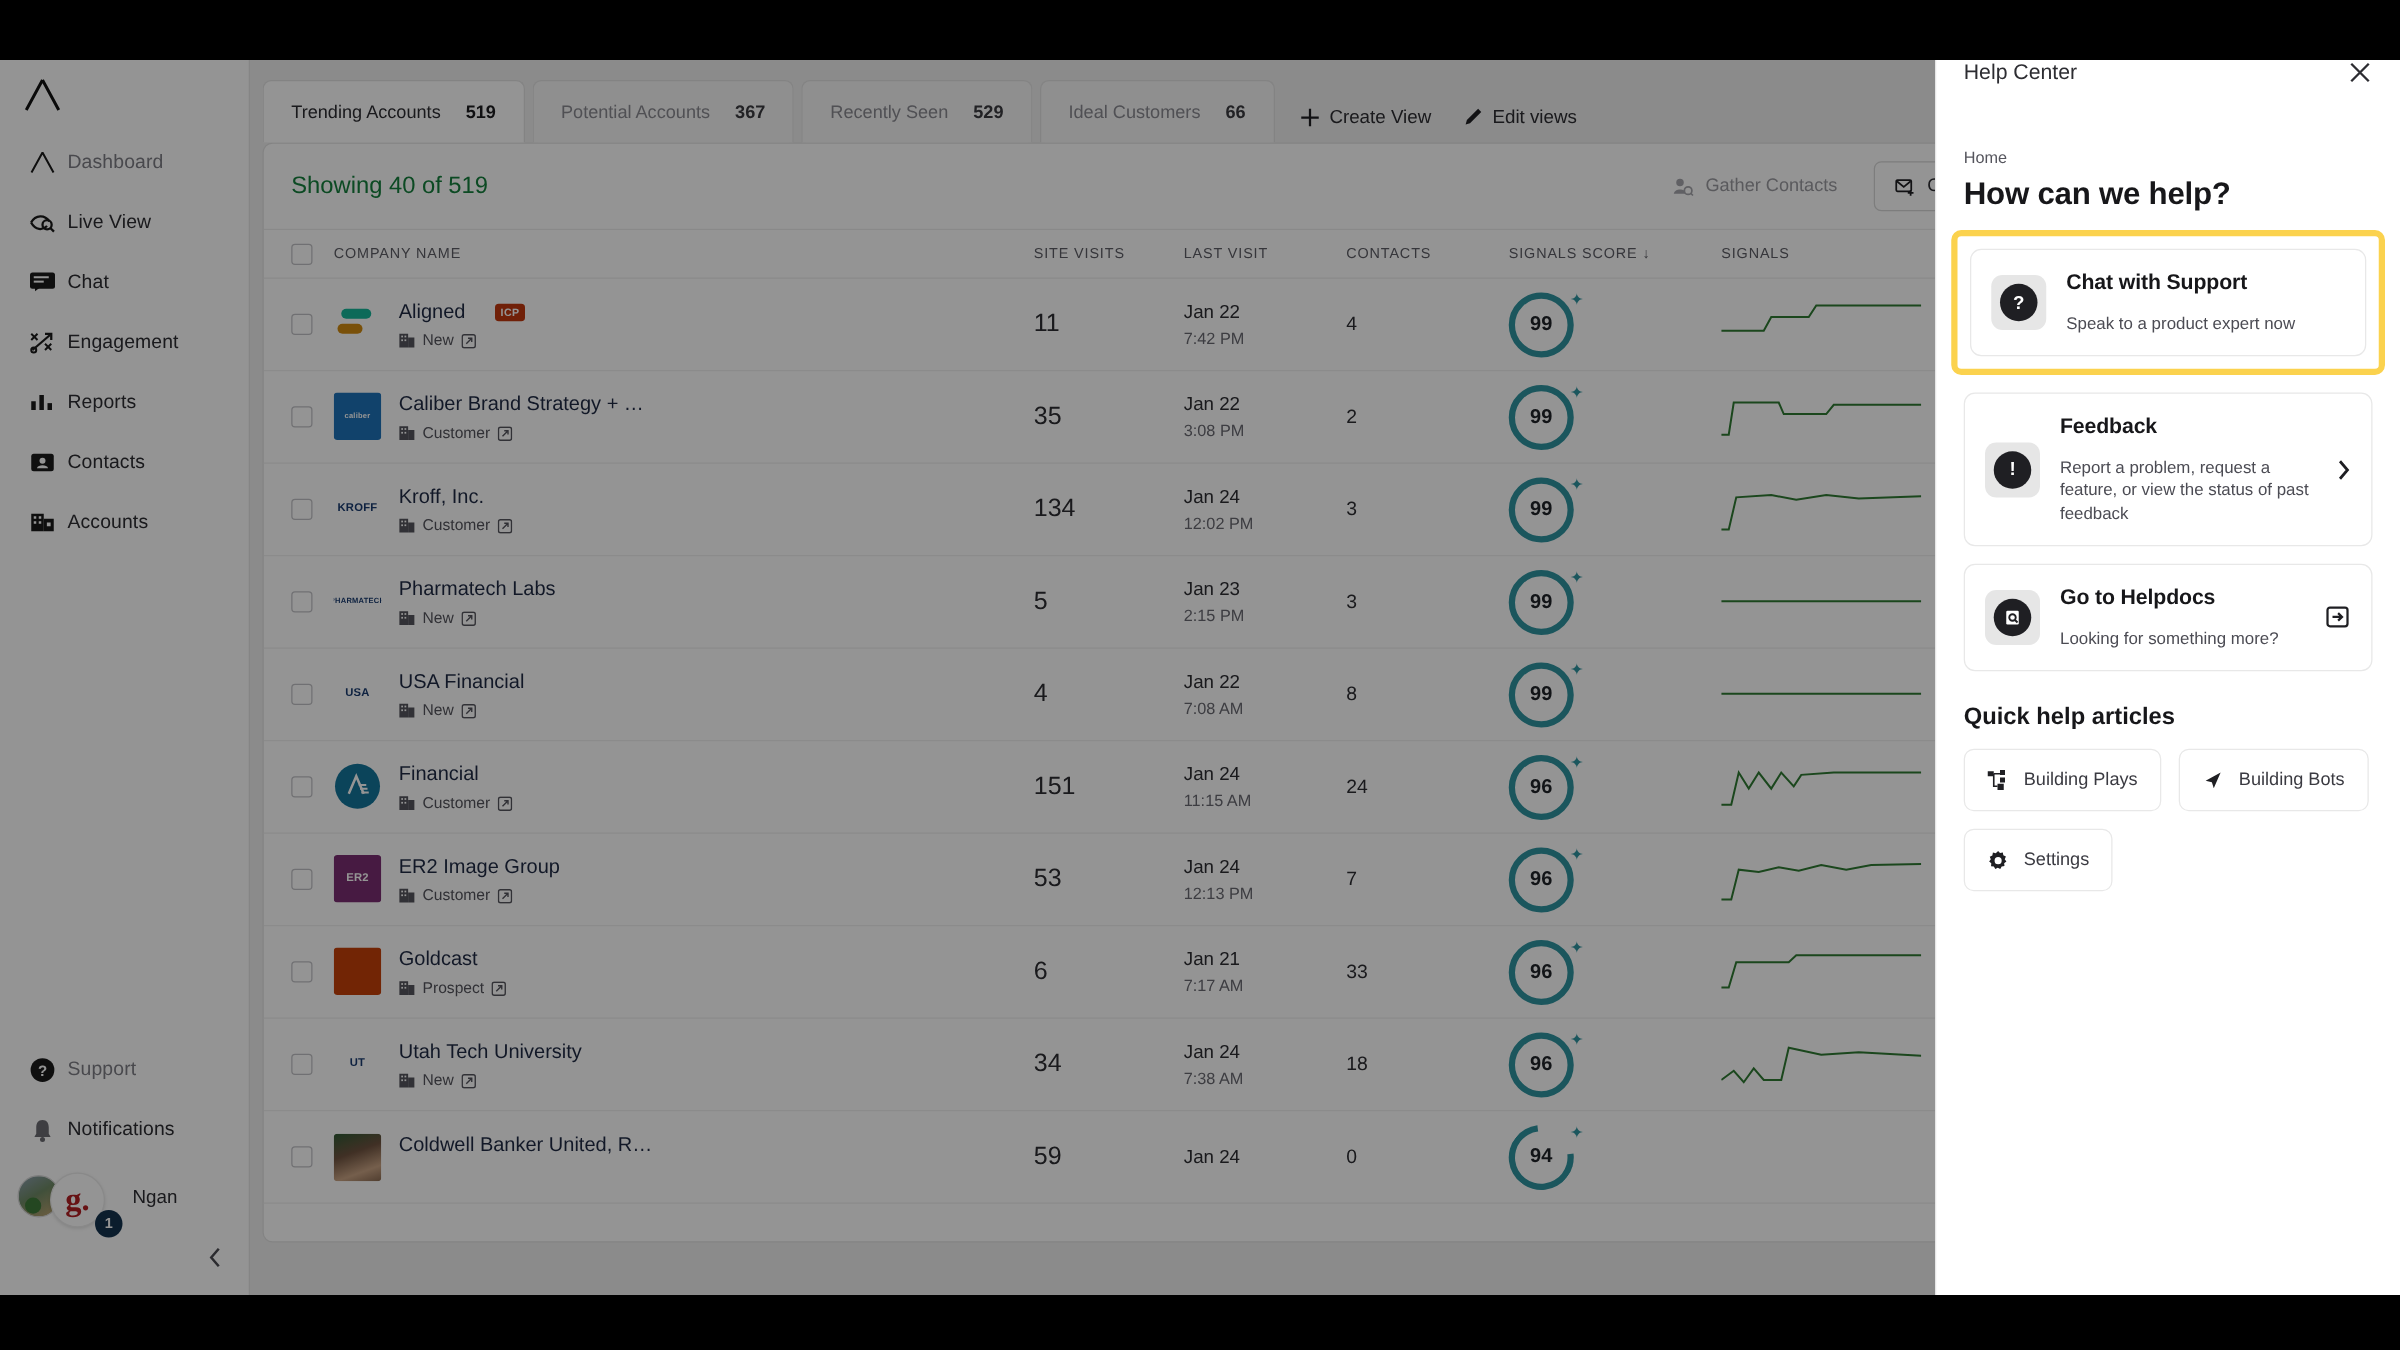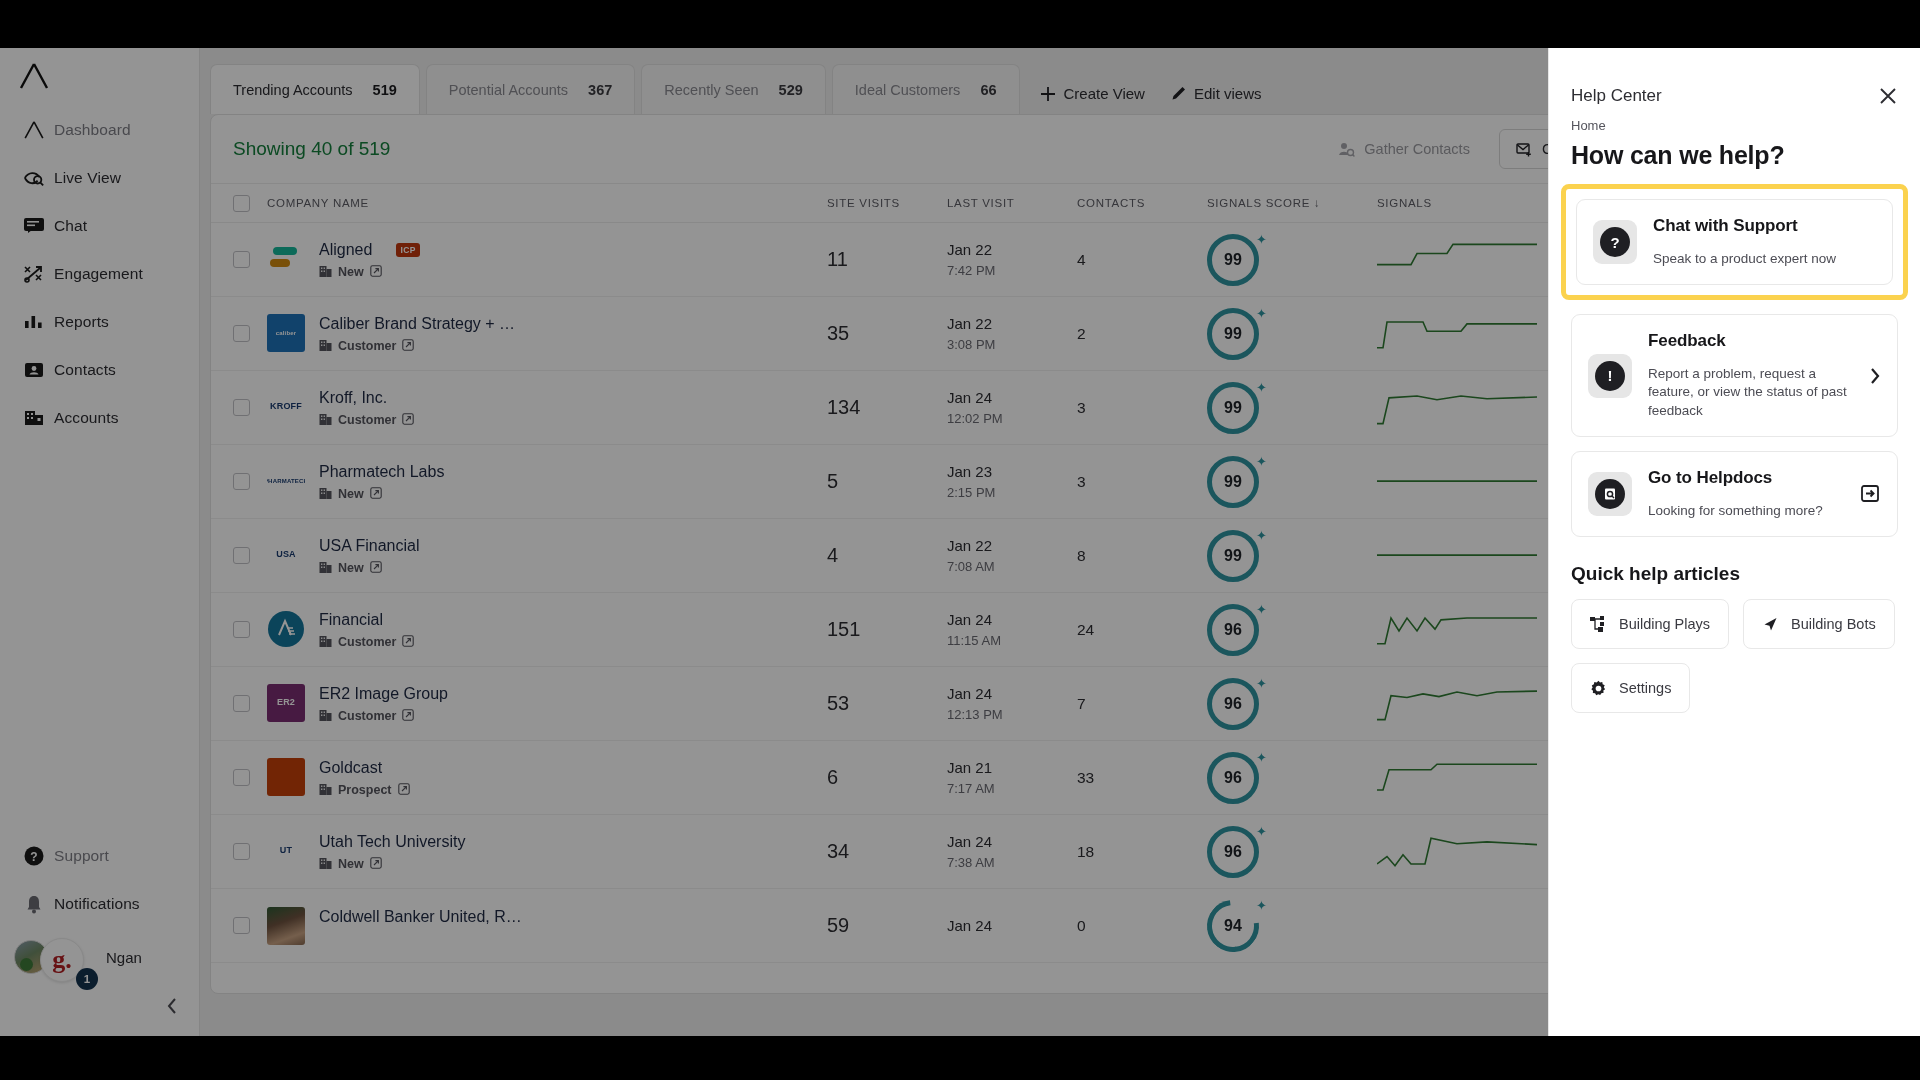--- a/index.html
+++ b/index.html
@@ -138,21 +138,21 @@
     width: 38px; height: 38px; flex: none; border-radius: 3px;
     display: flex; align-items: center; justify-content: center;
     font-size: 8px; font-weight: 700; color: #fff; overflow: hidden; position: relative;
   }
   .co-text { padding-top: 1px; }
   .co-name { font-size: 16px; color: #1f2a44; font-weight: 500; display: flex; align-items: center; gap: 24px; }
   .icp {
     background: #c1380f; color: #fff; font-size: 8.5px; font-weight: 700;
     border-radius: 3px; padding: 2px 4px; letter-spacing: .4px;
   }
-  .co-sub { display: flex; align-items: flex-start; gap: 6px; margin-top: 6px; font-size: 12.5px; color: #55555d; font-weight: bold; }
+  .co-sub { display: flex; align-items: flex-end; gap: 6px; margin-top: 6px; font-size: 12.5px; color: #55555d; }
   .visits { font-size: 20px; color: #2d2d32; }
   .lastvisit .d { font-size: 15px; color: #2d2d32; }
   .lastvisit .t { font-size: 13px; color: #6a6a72; margin-top: 5px; }
   .contacts { font-size: 15.5px; color: #2d2d32; }
   .score-wrap { position: relative; width: 52px; height: 52px; }
   .score-ring {
     width: 52px; height: 52px; border-radius: 50%;
     border: 5px solid #2f94a0;
     display: flex; align-items: center; justify-content: center;
     font-size: 16px; font-weight: 600; color: #1f2329;
@@ -162,21 +162,21 @@
   .sparkle { position: absolute; right: -8px; top: -2px; color: #2f94a0; font-size: 13px; }
   .spark { width: 160px; height: 46px; }
 
   
   .helpcenter {
     position: absolute; right: 0; top: 48px;
     width: 372px; height: 988px;
     background: #fff; z-index: 60;
     border-left: 1px solid #e6e6e6;
   }
-  .hc-head { display: flex; align-items: flex-end; height: 58px; padding: 0 22px; }
+  .hc-head { display: flex; align-items: flex-start; height: 58px; padding: 0 22px; }
   .hc-title { font-size: 17px; color: #2d2d32; }
   .hc-close { margin-left: auto; cursor: pointer; font-size: 22px; color: #2d2d32; line-height: 1; }
   .hc-body { padding: 12px 22px 0 22px; }
   .hc-home { font-size: 13px; color: #55555d; }
   .hc-h1 { font-size: 25px; font-weight: 700; color: #17171a; margin-top: 8px; letter-spacing: -.2px; }
 
   .hc-card {
     display: flex; align-items: center; gap: 16px;
     border: 1px solid #e8e8e8; border-radius: 9px;
     padding: 16px 16px; margin-top: 14px; background: #fff; cursor: pointer;

